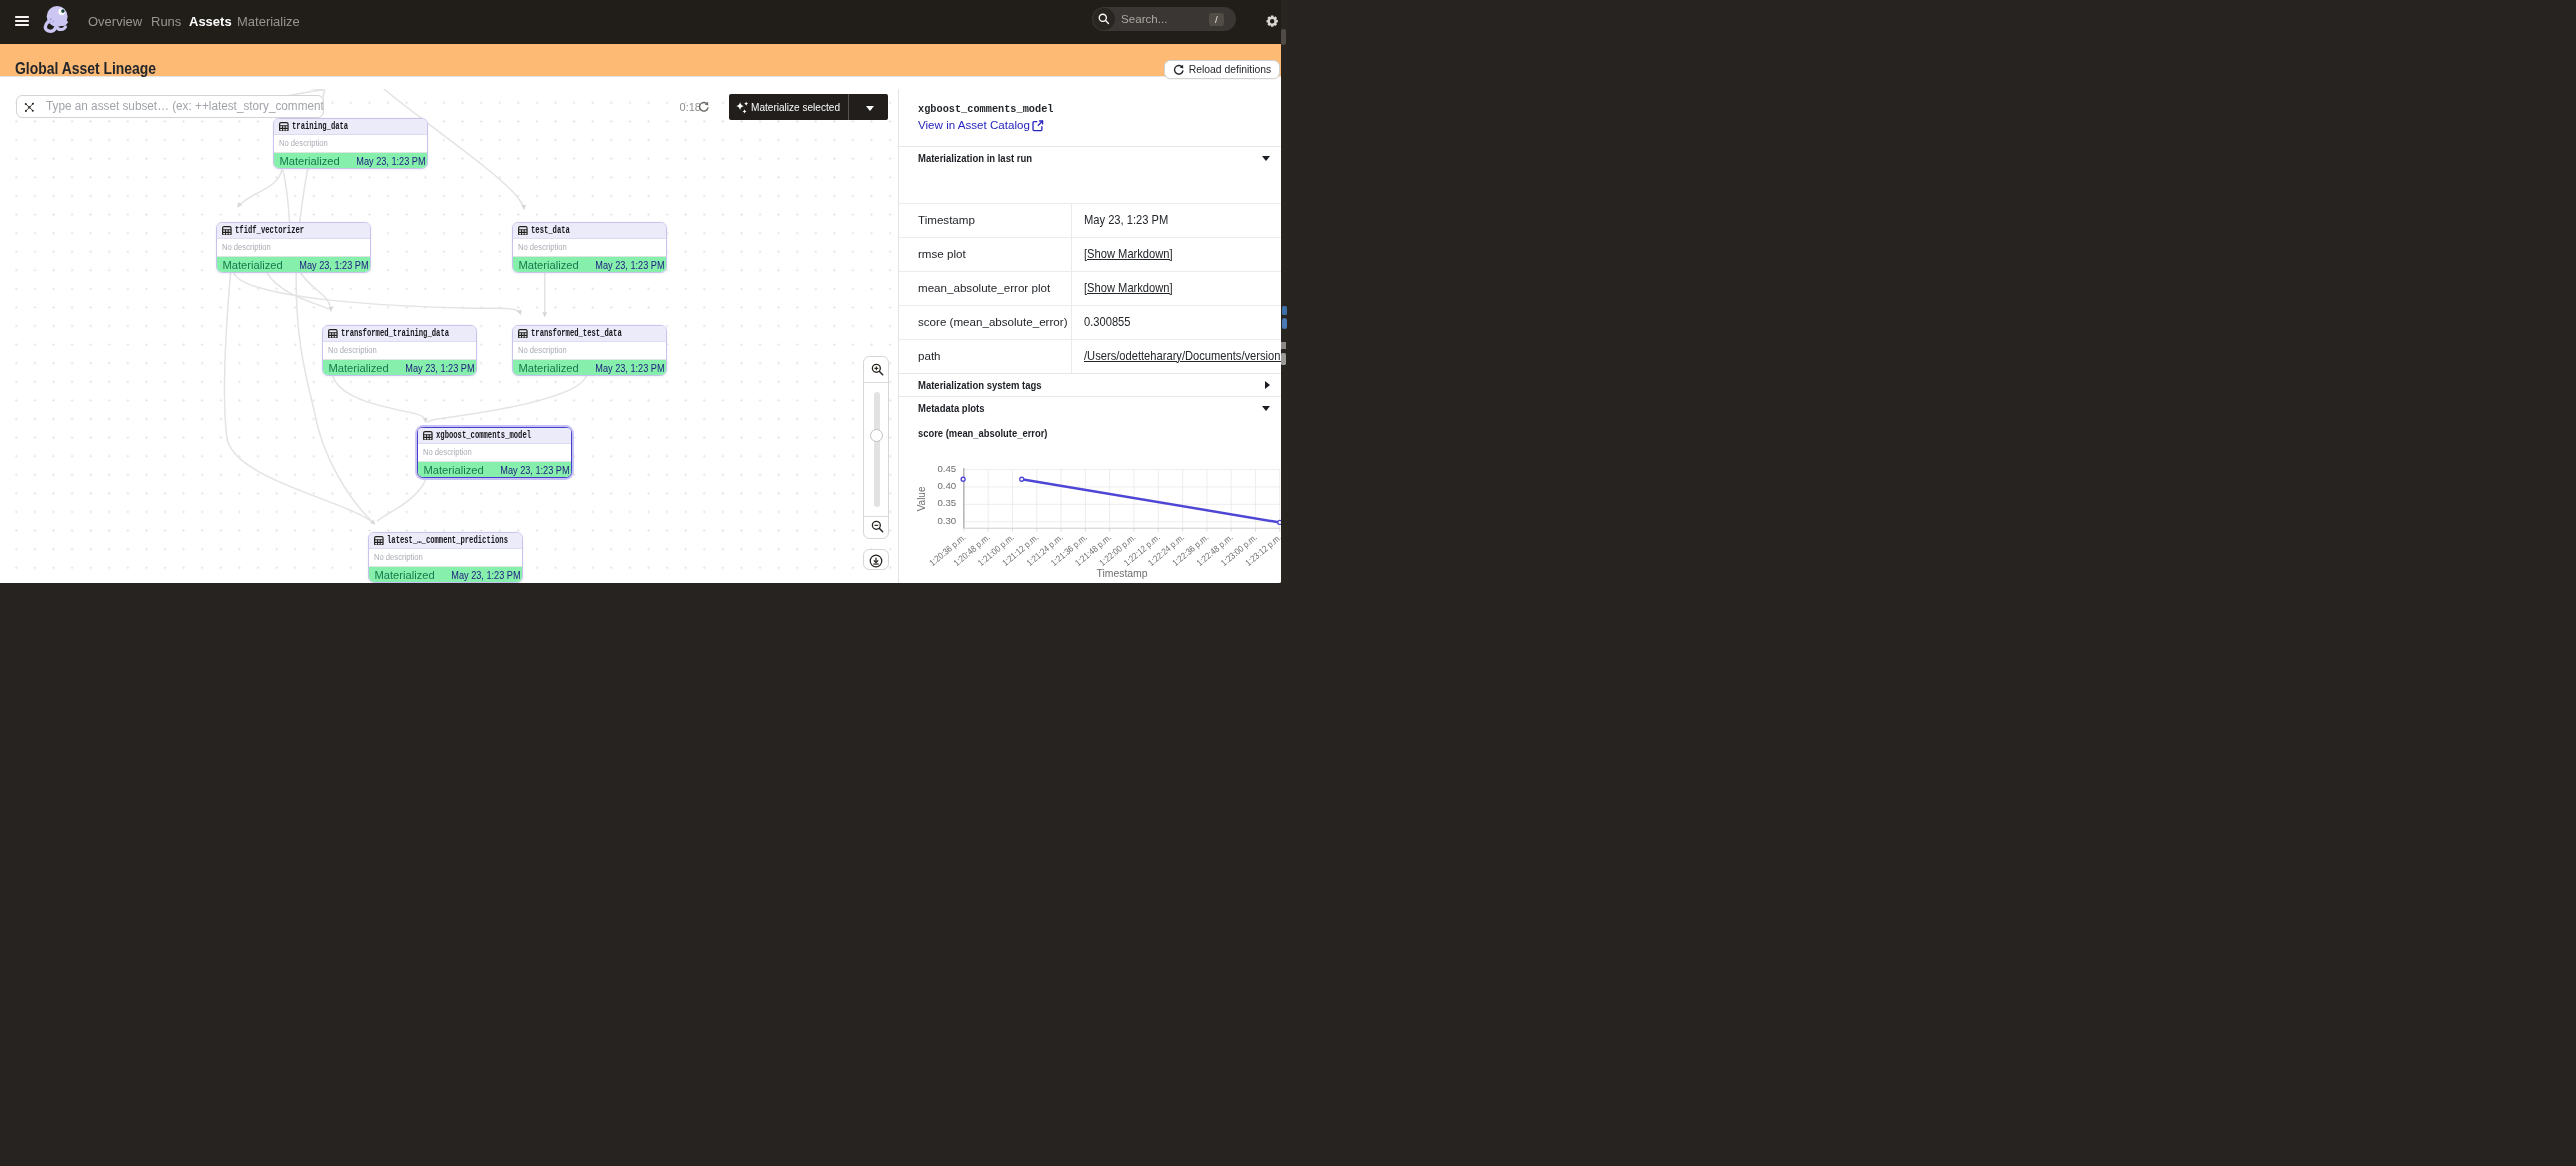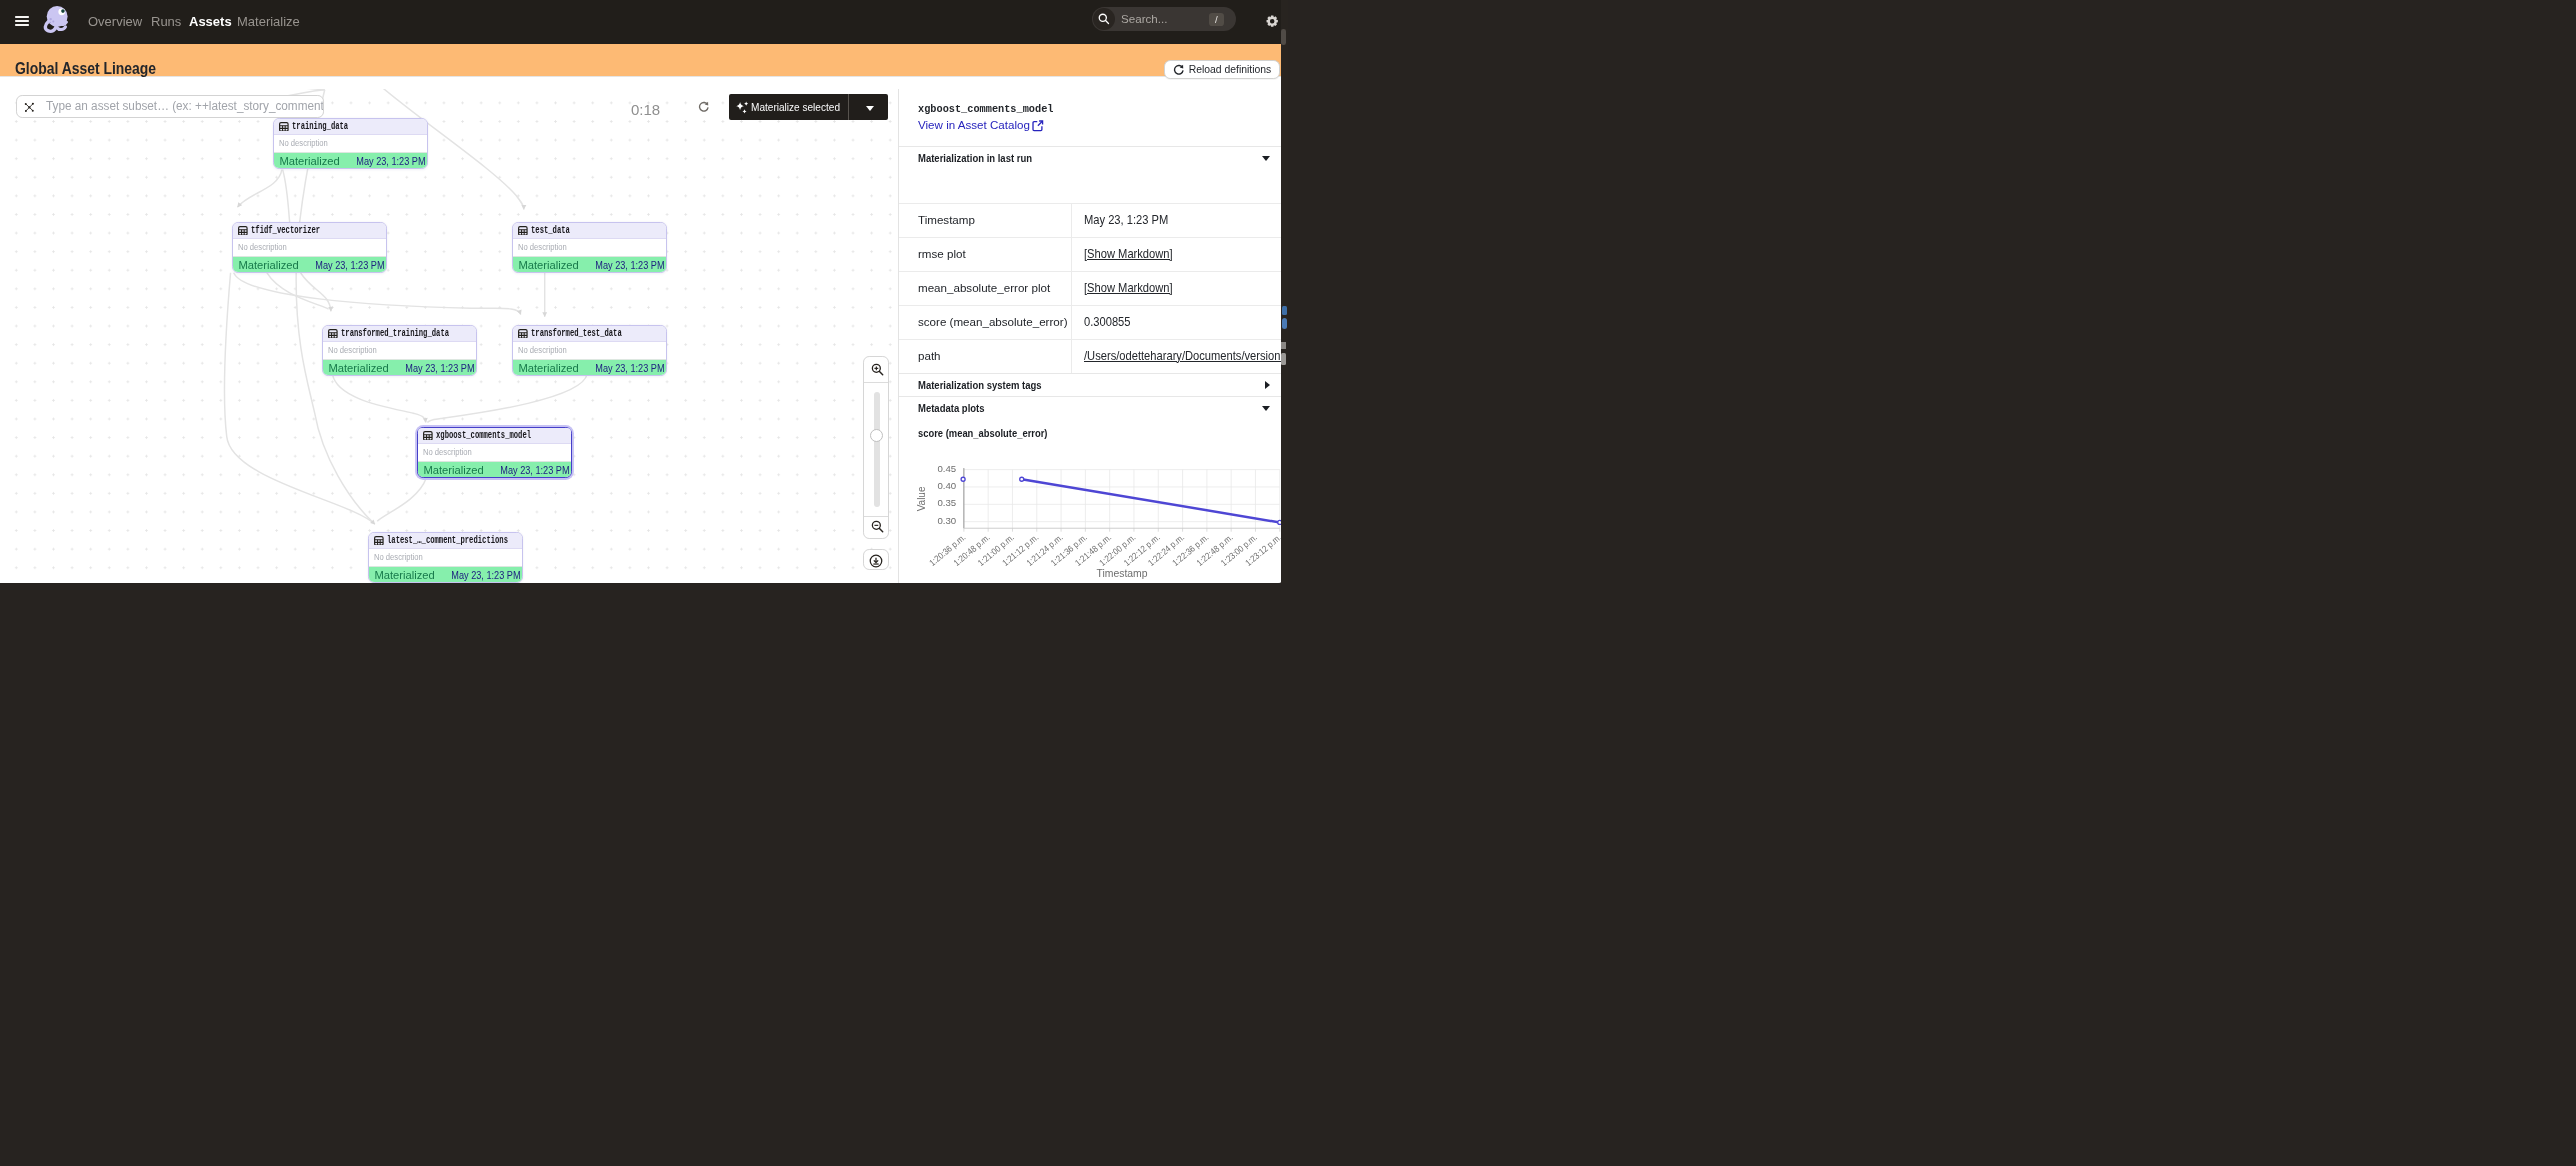--- a/index.html
+++ b/index.html
@@ -16,21 +16,21 @@
 .slash{position:absolute;right:12.4px;top:5.8px;width:14.7px;height:13px;background:#514C46;border-radius:3.1px;color:#E9E7E4;font-size:9.7px;text-align:center;line-height:13px}
 
 .phead{position:absolute;left:0;top:44px;width:100%;height:33px;background:#fdba74;border-bottom:0.8px solid #E5E5E4}
 .h1{position:absolute;left:14.7px;top:15.5px;font-size:16px;font-weight:700;color:#23262B;transform:scaleX(.87);transform-origin:left}
 .reload{position:absolute;right:8px;top:15.5px;height:19.7px;background:#fff;border:0.8px solid #D2D2D0;border-radius:6.2px;font-size:10.4px;color:#23262B;display:flex;align-items:center;padding:0 7.7px;gap:4.6px;box-shadow:0 0.8px 0.8px rgba(0,0,0,.04)}
 
 .graph{position:absolute;left:0;top:89px;width:898px;height:494px;background:#fff;background-image:radial-gradient(circle,#E5E5E5 0,#E5E5E5 0.9px,rgba(0,0,0,0) 1.3px);background-size:18.6px 18.6px;background-position:7px 4.6px;overflow:hidden}
 .gsvg{position:absolute;left:0;top:0}
 
 .ainput{position:absolute;left:15.5px;top:6.2px;width:308px;height:23px;background:#fff;border:0.8px solid #D3D3D3;border-radius:6.2px;overflow:hidden;white-space:nowrap;line-height:21.6px;color:#A1A4AA;font-size:12px;padding-left:29px}
-.timer{position:absolute;left:631px;top:11.6px;width:42px;font-size:15px;color:#8F8F8F}
+.timer{position:absolute;left:659px;top:11.6px;width:42px;text-align:right;font-size:11px;color:#8F8F8F}
 .mat{position:absolute;left:729px;top:5.4px;width:159px;height:26px;background:#211E1B;border-radius:2px;color:#FCFCFC}
 .mat .txt{position:absolute;left:21.6px;top:6.2px;font-size:11.2px;font-weight:500;transform:scaleX(.9);transform-origin:left}
 .mat .sep{position:absolute;left:119px;top:0;width:0.8px;height:26px;background:#57534E}
 
 .node{position:absolute;width:155px;background:#fff;border:1.2px solid #C7C3EE;border-radius:6.2px;box-shadow:0 0.8px 2.3px rgba(80,80,140,.08)}
 .nhd{height:16px;background:#ECEBFA;border-bottom:0.8px solid #DDDAF3;border-radius:5px 5px 0 0;display:flex;align-items:center;padding:0 5px;gap:3.1px;overflow:hidden}.nhd svg{flex:0 0 auto}
 .nhd span{font-family:"Liberation Mono",monospace;font-weight:700;font-size:10px;color:#17161B;transform:scaleX(.72);transform-origin:left;white-space:nowrap}
 .nbd{height:17.4px;line-height:17px;padding:0 5.4px;font-size:9.3px;color:#A9ACB3;transform-origin:left}
 .nbd span{display:inline-block;transform:scaleX(.82);transform-origin:left}
 .nft{height:15.5px;background:#86efac;border-top:0.8px solid #DDE7E0;border-radius:0 0 5px 5px;position:relative;font-size:10.8px}
@@ -150,21 +150,21 @@
             <line x1="8.95" y1="5.3" x2="8.95" y2="13" stroke="#23211D" stroke-width="1.5"></line>
           </svg>
           <span>training_data</span>
         </div>
       <div class="nbd"><span>No description</span></div>
       <div class="nft">
           <span class="st">Materialized</span>
           <span class="tm">May 23, 1:23 PM</span>
         </div>
     </div>
-    <div class="node" style="left:232px;top:133px">
+    <div class="node" style="left:216px;top:133px">
       <div class="nhd">
           <svg width="9.7" height="9.7" viewBox="0 0 14 14">
             <rect x="0.9" y="0.9" width="12.2" height="12.2" rx="2" fill="none" stroke="#23211D" stroke-width="1.7"></rect>
             <line x1="1" y1="5.3" x2="13" y2="5.3" stroke="#23211D" stroke-width="1.5"></line>
             <line x1="1" y1="9.2" x2="13" y2="9.2" stroke="#23211D" stroke-width="1.5"></line>
             <line x1="5.15" y1="5.3" x2="5.15" y2="13" stroke="#23211D" stroke-width="1.5"></line>
             <line x1="8.95" y1="5.3" x2="8.95" y2="13" stroke="#23211D" stroke-width="1.5"></line>
           </svg>
           <span>tfidf_vectorizer</span>
         </div>

